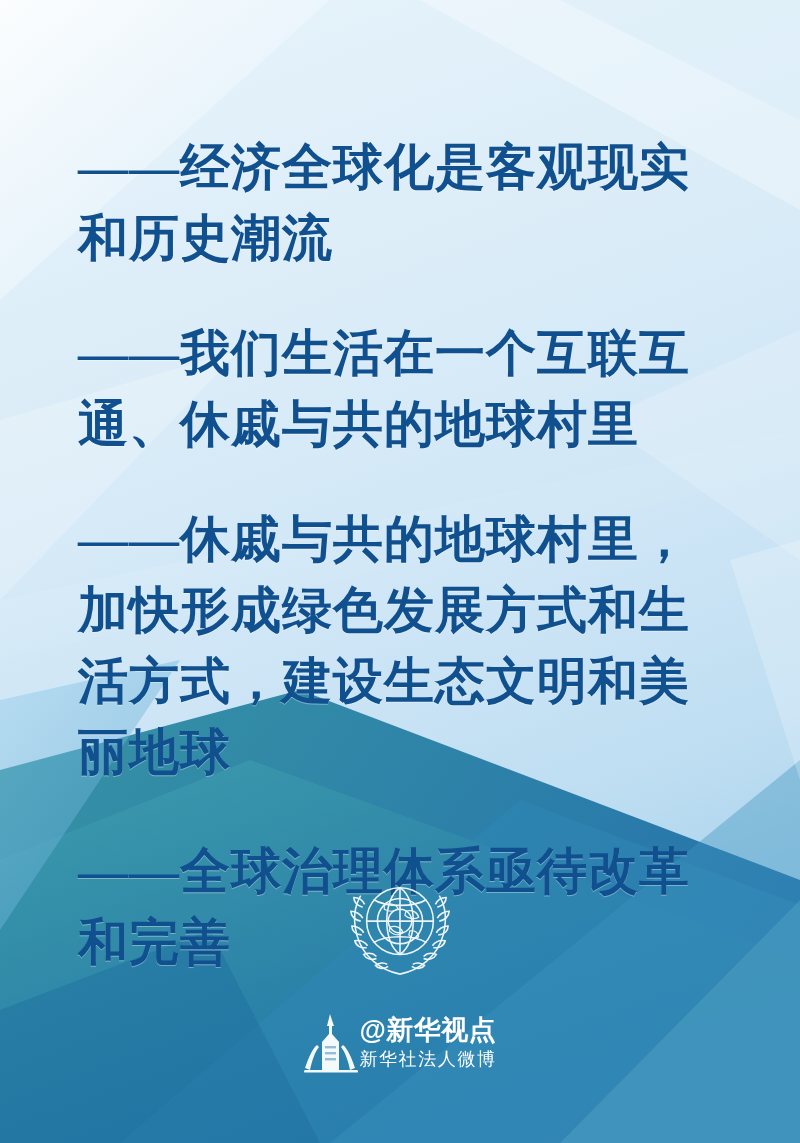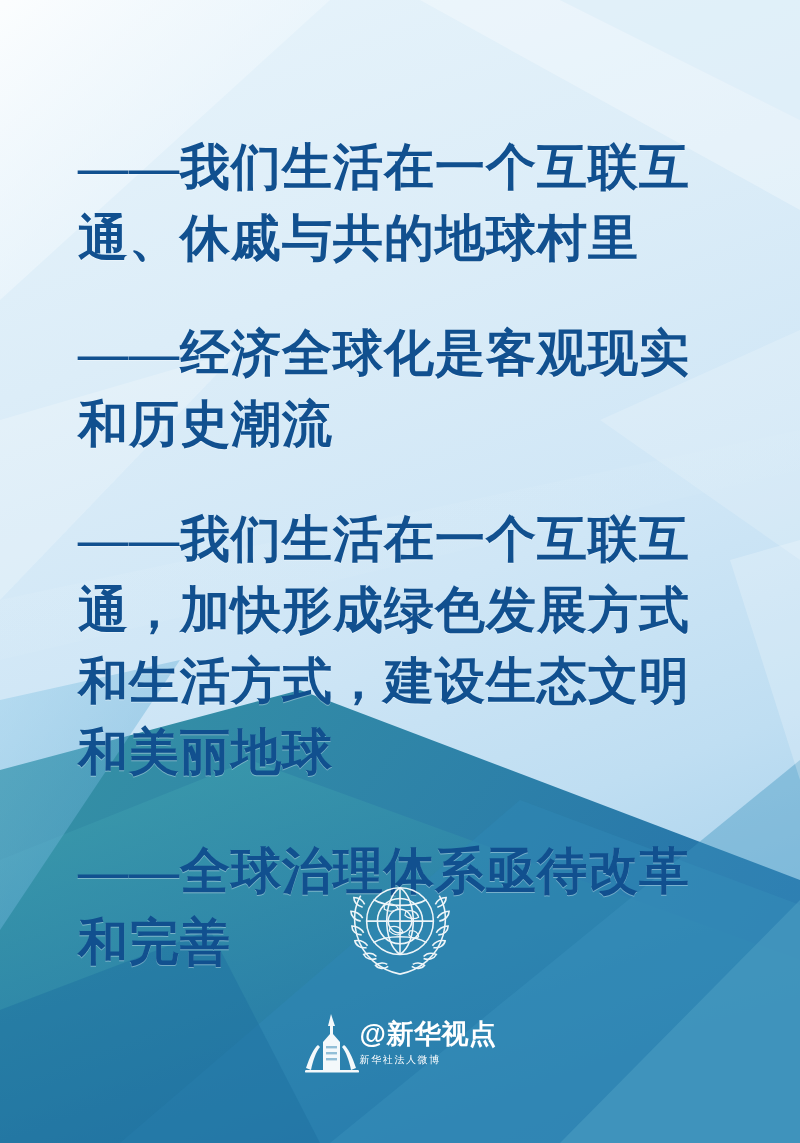--- a/index.html
+++ b/index.html
@@ -96,22 +96,22 @@
   }
   .footer-title {
     font-family: "Liberation Sans", "DejaVu Sans", sans-serif;
     font-size: 27px;
     font-weight: bold;
     color: #ffffff;
     letter-spacing: 0.5px;
     white-space: nowrap;
   }
   .footer-sub {
-    font-family: Liberation Serif, serif;
-    font-size: 10px;
+    font-family: Liberation Mono, monospace;
+    font-size: 18px;
     color: #ffffff;
     letter-spacing: 1.6px;
     margin-top: 7px;
     white-space: nowrap;
   }
 </style>
 </head>
 <body>
 
 <div id="poster">
@@ -157,23 +157,23 @@
       <polygon points="560,1143 800,900 800,1143" fill="#58a7c9" opacity="0.40"></polygon>
       <polygon points="0,1010 210,930 320,1143 0,1143" fill="#1d6fa0" opacity="0.45"></polygon>
 
       <polygon points="730,560 800,540 800,780" fill="#ffffff" opacity="0.22"></polygon>
 
       <polygon points="0,600 800,430 800,470 0,660" fill="url(#gA)" opacity="0.35"></polygon>
     </svg>
   </div>
 
   <div class="content">
+    <p class="line l2">——经济全球化是客观现实和历史潮流</p>
     <p class="line l1">——我们生活在一个互联互通、休戚与共的地球村里</p>
-    <p class="line l2">——经济全球化是客观现实和历史潮流</p>
-    <p class="line l3">——我们生活在一个互联互通，加快形成绿色发展方式和生活方式，建设生态文明和美丽地球</p>
+    <p class="line l3">——休戚与共的地球村里，加快形成绿色发展方式和生活方式，建设生态文明和美丽地球</p>
     <p class="line l4">——全球治理体系亟待改革和完善</p>
   </div>
 
   <div class="emblem-wrap">
     <svg class="emblem" viewBox="0 0 120 112" xmlns="http://www.w3.org/2000/svg" aria-hidden="true">
       <g fill="none" stroke="#ffffff" stroke-width="1.6">
 
         <path d="M60 104 C40 100 22 86 16 64 C12 48 14 34 20 24"></path>
         <path d="M60 104 C80 100 98 86 104 64 C108 48 106 34 100 24"></path>
         <path d="M22 36 C16 34 13 30 13 26 C18 26 22 29 24 33"></path>

